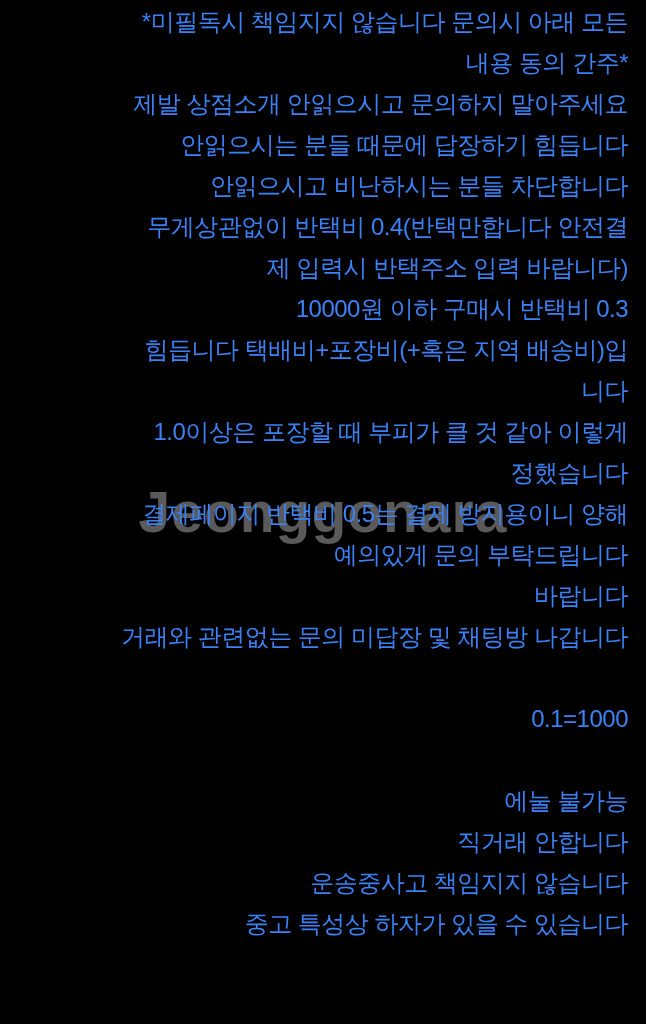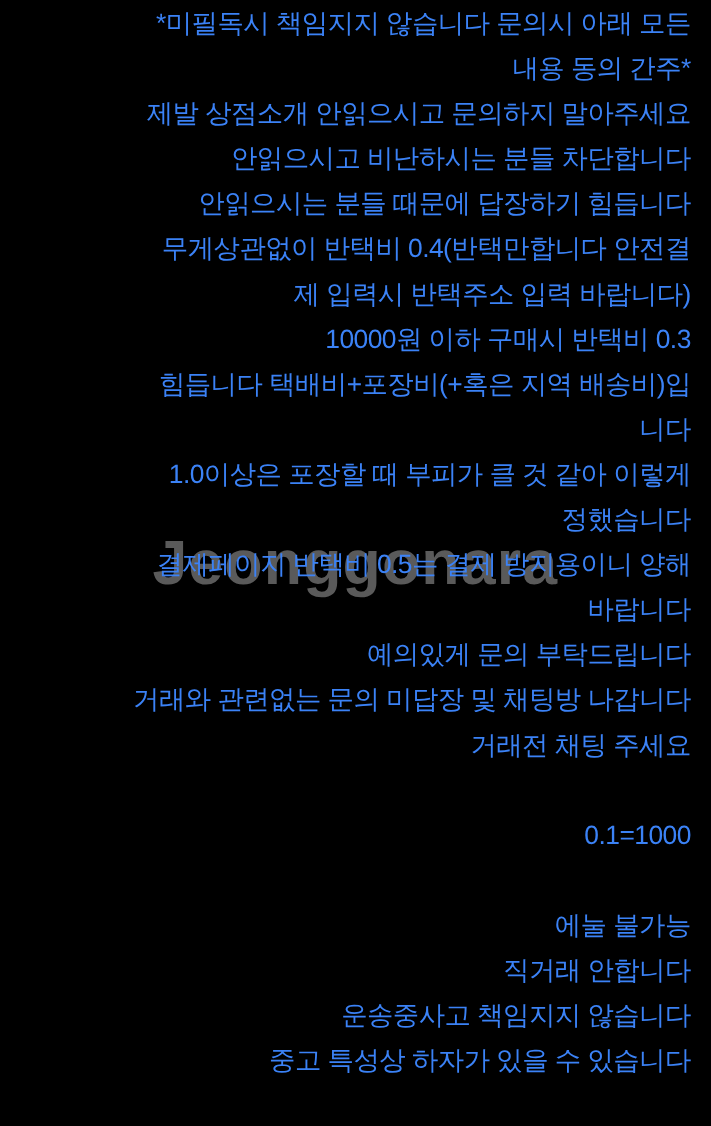--- a/index.html
+++ b/index.html
@@ -49,34 +49,33 @@
 </style>
 </head>
 <body>
 
 <div class="screen">
   <div class="watermark">Jeonggonara</div>
   <div class="content">
       <div class="line">*미필독시 책임지지 않습니다 문의시 아래 모든</div>
       <div class="line">내용 동의 간주*</div>
       <div class="line">제발 상점소개 안읽으시고 문의하지 말아주세요</div>
+      <div class="line">안읽으시는 분들 때문에 답장하기 힘듭니다</div>
       <div class="line">안읽으시고 비난하시는 분들 차단합니다</div>
-      <div class="line">안읽으시는 분들 때문에 답장하기 힘듭니다</div>
       <div class="line">무게상관없이 반택비 0.4(반택만합니다 안전결</div>
       <div class="line">제 입력시 반택주소 입력 바랍니다)</div>
       <div class="line">10000원 이하 구매시 반택비 0.3</div>
       <div class="line">힘듭니다 택배비+포장비(+혹은 지역 배송비)입</div>
       <div class="line">니다</div>
       <div class="line">1.0이상은 포장할 때 부피가 클 것 같아 이렇게</div>
       <div class="line">정했습니다</div>
       <div class="line">결제페이지 반택비 0.5는 결제 방지용이니 양해</div>
+      <div class="line">예의있게 문의 부탁드립니다</div>
       <div class="line">바랍니다</div>
-      <div class="line">예의있게 문의 부탁드립니다</div>
       <div class="line">거래와 관련없는 문의 미답장 및 채팅방 나갑니다</div>
-      <div class="line">거래전 채팅 주세요</div>
       <div class="line">&nbsp;</div>
       <div class="line">0.1=1000</div>
       <div class="line">&nbsp;</div>
       <div class="line">에눌 불가능</div>
       <div class="line">직거래 안합니다</div>
       <div class="line">운송중사고 책임지지 않습니다</div>
       <div class="line">중고 특성상 하자가 있을 수 있습니다</div>
     </div>
 </div>
 

